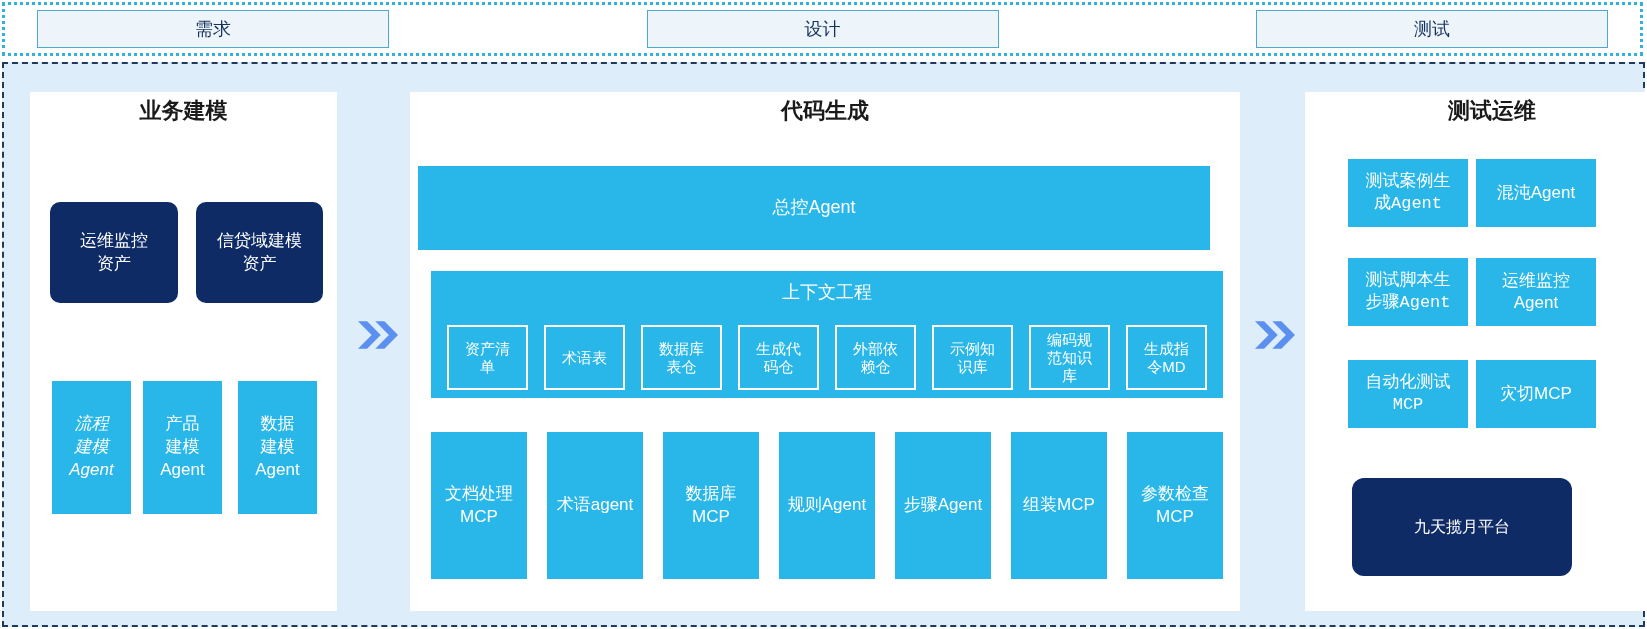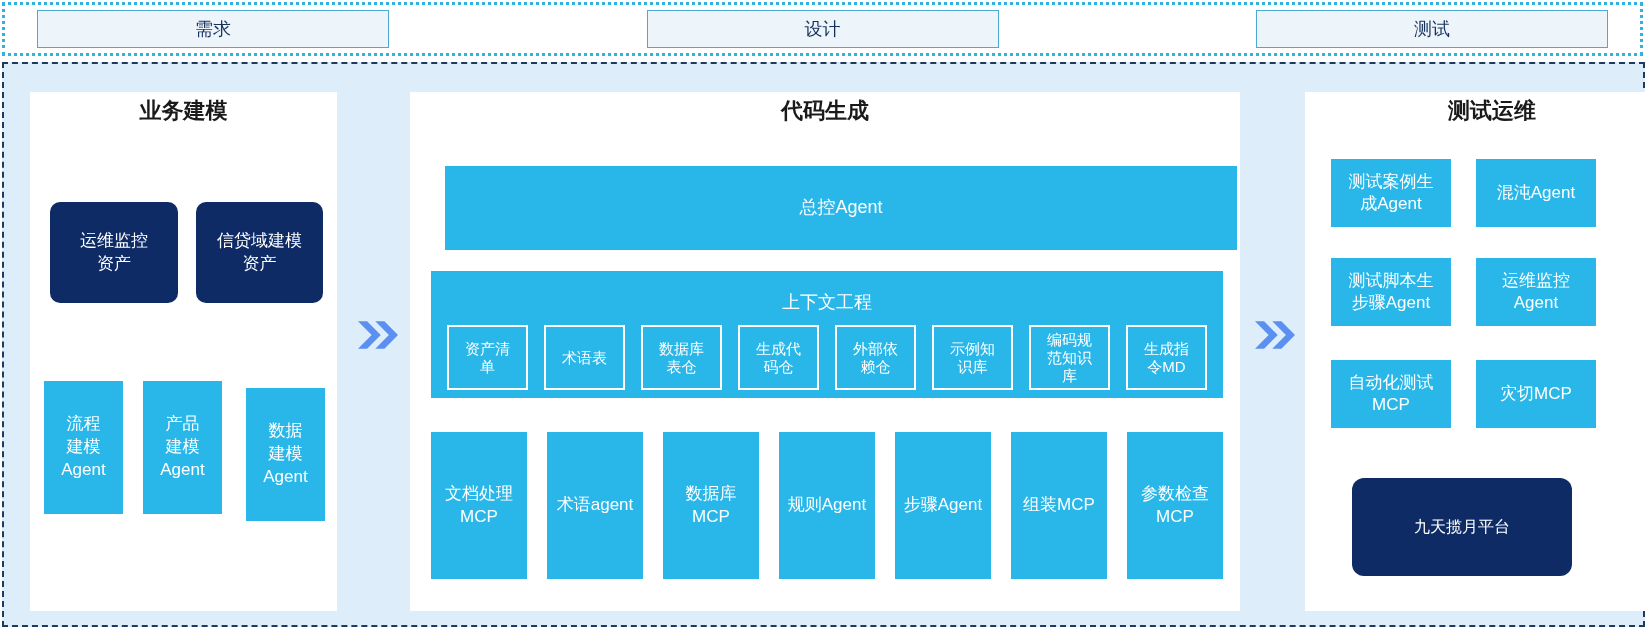--- a/index.html
+++ b/index.html
@@ -40,42 +40,42 @@
     color:#ffffff; white-space:pre-line; box-sizing:border-box; line-height:1.3;
   }
   .abs  { position:absolute; }
   .cyan { background:var(--cyan,#29b7ea); }
   .navy { background:var(--navy,#0e2b66); border-radius:10px; }
   
   .bm-asset { top:110px; width:128px; height:101px; font-size:17px; }
   .bm-asset.a1 { left:20px; }
   .bm-asset.a2 { left:166px; width:127px; }
   .bm-agent { top:289px; width:79px; height:133px; font-size:17px; line-height:1.35; }
-  .bm-agent.g1 { left:14px; } .bm-agent.g2 { left:113px; } .bm-agent.g3 { left:216px;margin-top:7px; }
+  .bm-agent.g1 { left:22px;font-style:italic; } .bm-agent.g2 { left:113px; } .bm-agent.g3 { left:208px; }
   
-  .master-bar { left:35px; top:74px; width:792px; height:84px; font-size:18px; }
+  .master-bar { left:8px; top:74px; width:792px; height:84px; font-size:18px; }
   .context-block { left:21px; top:179px; width:792px; height:127px; }
-  .context-title { text-align:center; color:#fff; font-size:18px; padding-top:19px; }
+  .context-title { text-align:center; color:#fff; font-size:18px; padding-top:9px; }
   .context-items {
     position:absolute; left:0; right:0; bottom:8px;
     display:flex; justify-content:center; gap:16px;
   }
   .context-item {
     width:81px; height:65px; box-sizing:border-box; border:2px solid #ffffff;
     display:flex; align-items:center; justify-content:center; text-align:center;
     white-space:pre-line; font-size:15px; line-height:1.2; color:#ffffff;
   }
   .tools-row {
     position:absolute; left:21px; top:340px; width:792px;
     display:flex; justify-content:space-between;
   }
   .tool-box { width:96px; height:147px; font-size:17px; }
   
   .to-box { width:120px; height:68px; font-size:17px; line-height:1.3; }
-  .to-col1 { left:26px; } .to-col2 { left:171px; }
+  .to-col1 { left:43px;font-family:Liberation Mono, monospace; } .to-col2 { left:171px; }
   .to-row1 { top:67px; } .to-row2 { top:166px; } .to-row3 { top:268px; }
   .platform-box {
     left:47px; top:386px; width:220px; height:98px; font-size:16px; border-radius:12px;
   }
   
   .chevron { position:absolute; top:256px; width:40px; height:30px; color:var(--arrow_blue,#5b8ff0); }
   .chevron svg { display:block; width:40px; height:30px; }
 </style>
 </head>
 <body>

